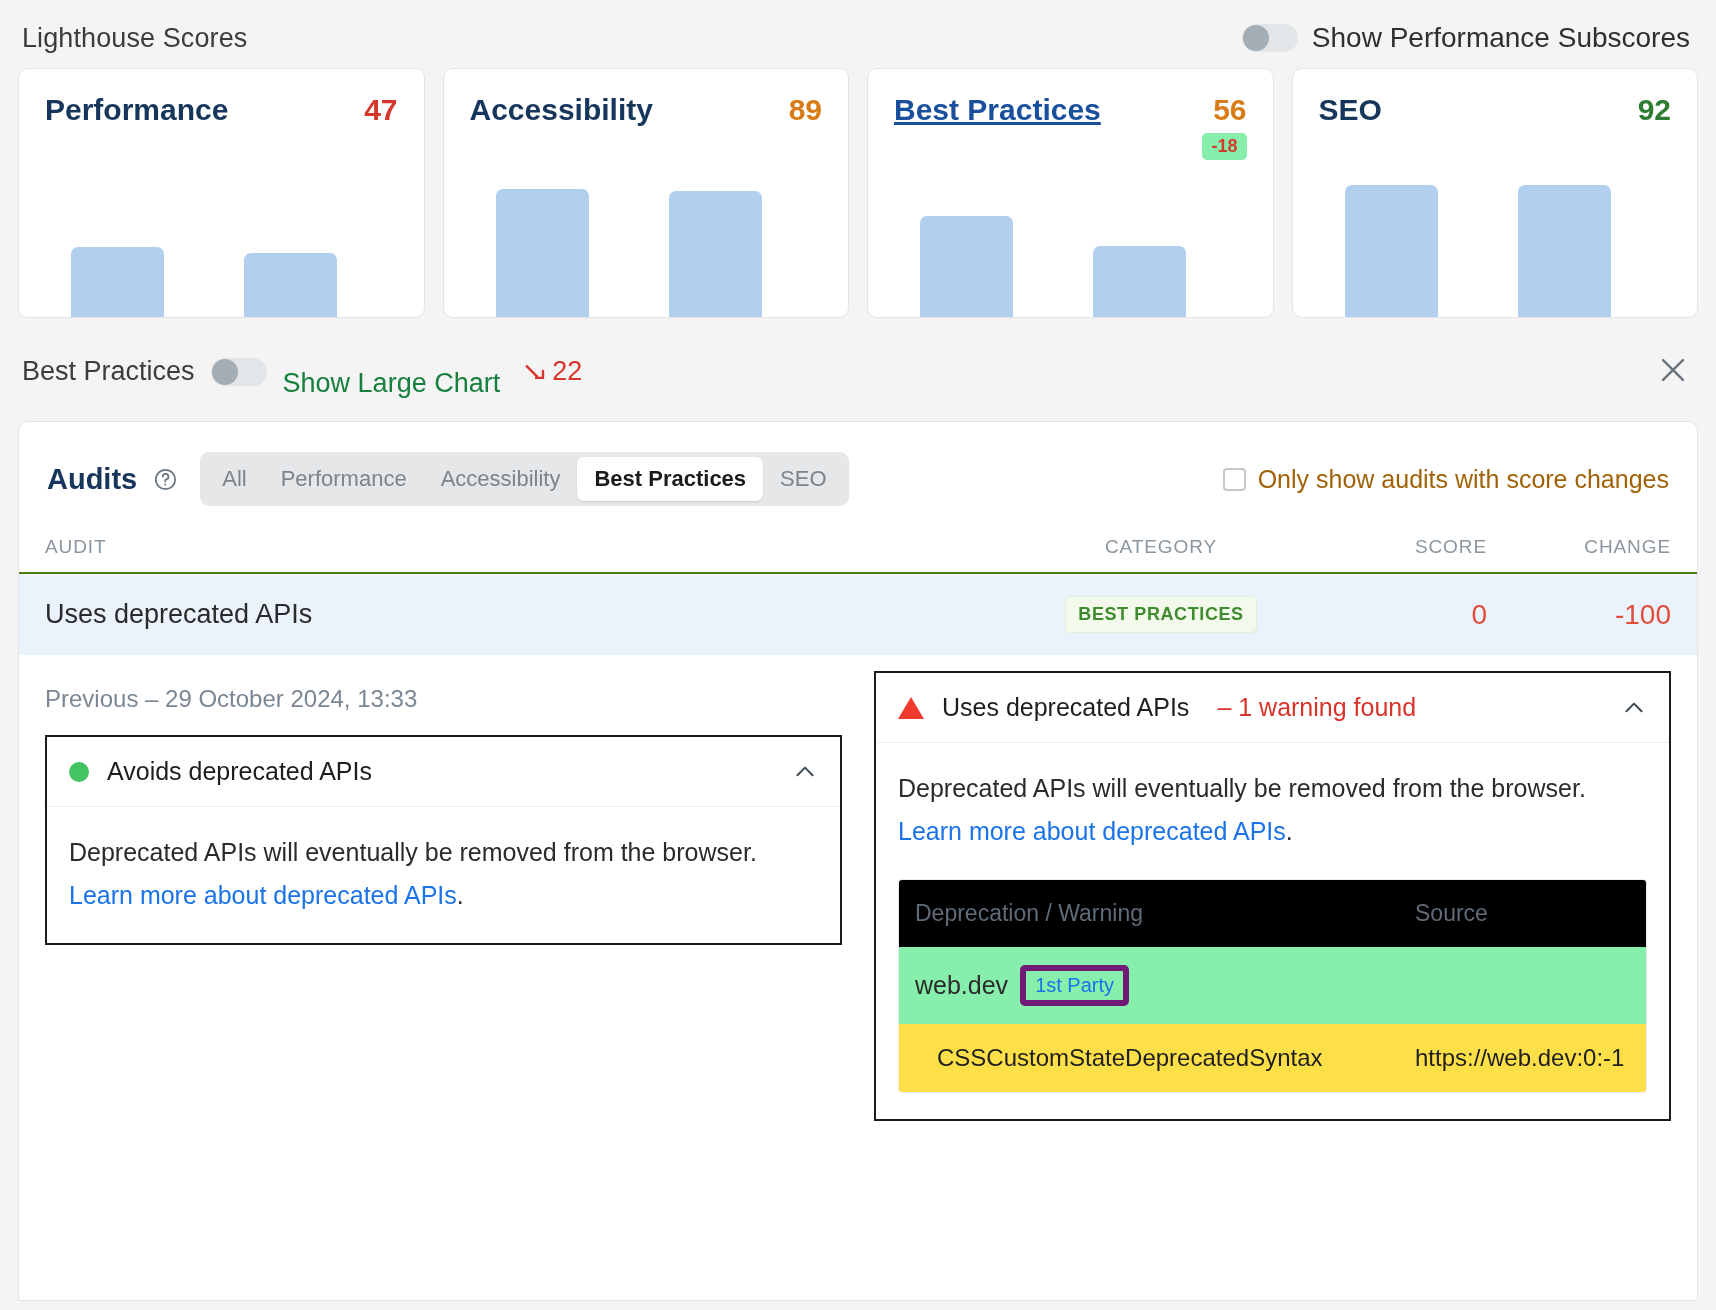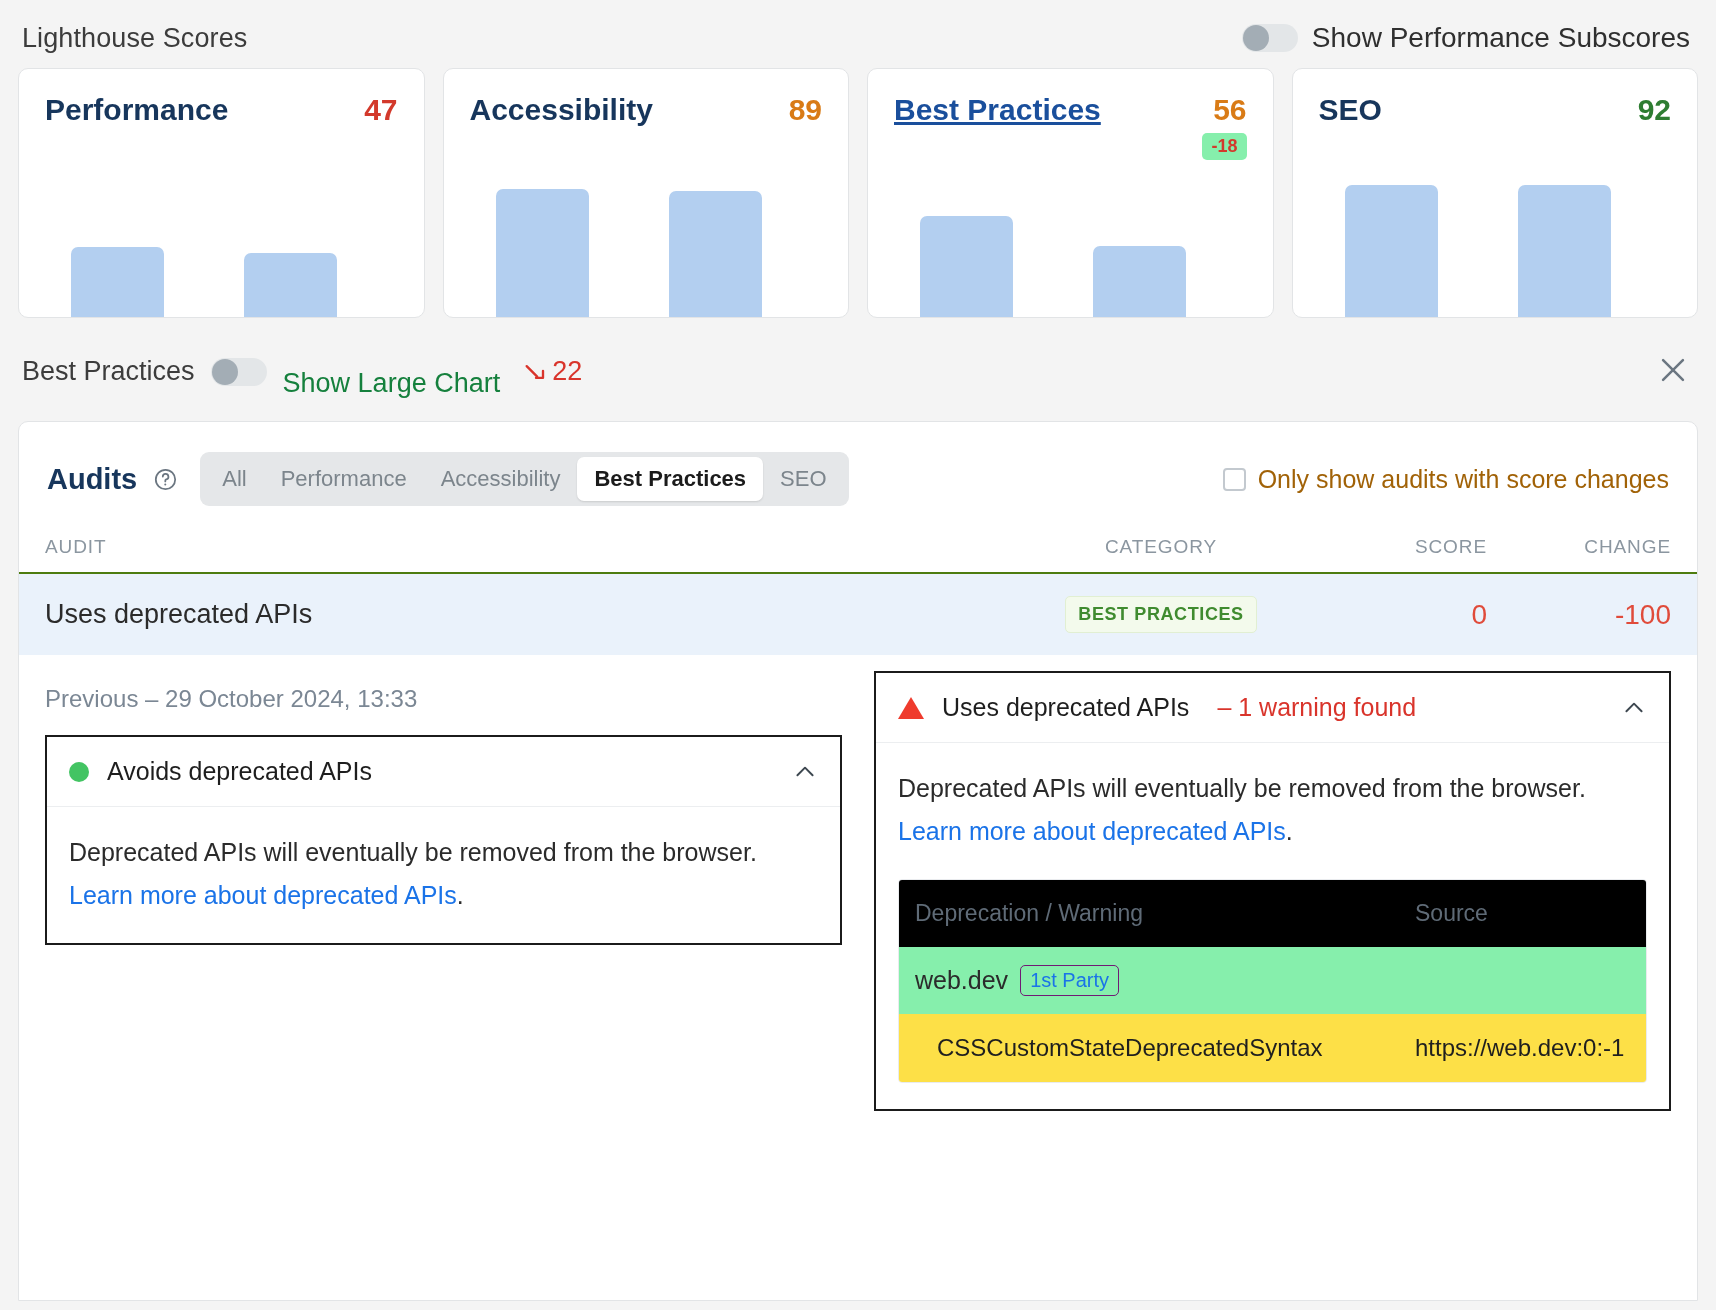--- a/index.html
+++ b/index.html
@@ -139,21 +139,21 @@
 
   
   .inner-tbl { margin-top: 26px; border: 1px solid #e9ebee; border-radius: 4px; overflow: hidden; }
   .inner-head { display: flex; background: #000000; padding: 20px 16px; }
   .inner-h { font-size: 23px; color: #5f6b77; }
   .inner-h.c1 { flex: 1 1 auto; }
   .inner-h.c2 { width: 215px; }
   .inner-group { display: flex; align-items: center; background: #86efac; padding: 18px 16px; gap: 12px; }
   .group-name { font-size: 25px; color: #2b2b2b; }
   .party-chip {
-    font-size: 20px; color: #1a73e8; border: 1px solid #701a75;
+    font-size: 20px; color: #1a73e8; border: 6px solid #701a75;
     border-radius: 5px; padding: 3px 9px;
   }
   .inner-row { display: flex; align-items: center; background: #fde047; padding: 20px 16px 20px 38px; }
   .inner-c1 { flex: 1 1 auto; font-size: 24px; color: #1f1f1f; }
   .inner-c2 { width: 215px; font-size: 24px; color: #1f1f1f; }
 </style>
 </head>
 <body>
 
 <div class="page">

